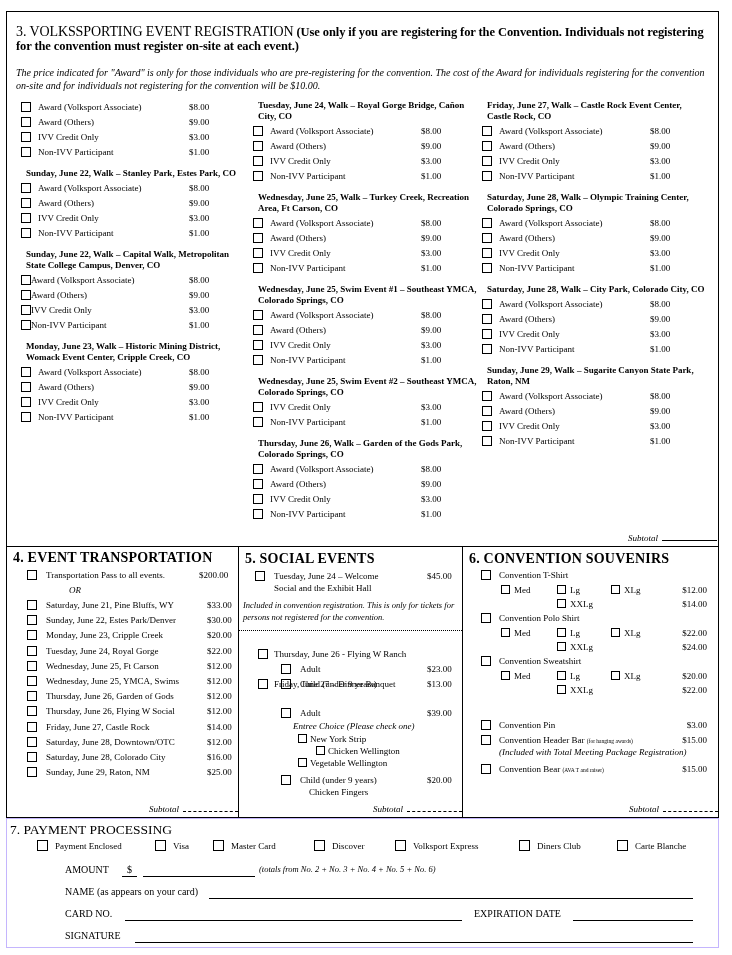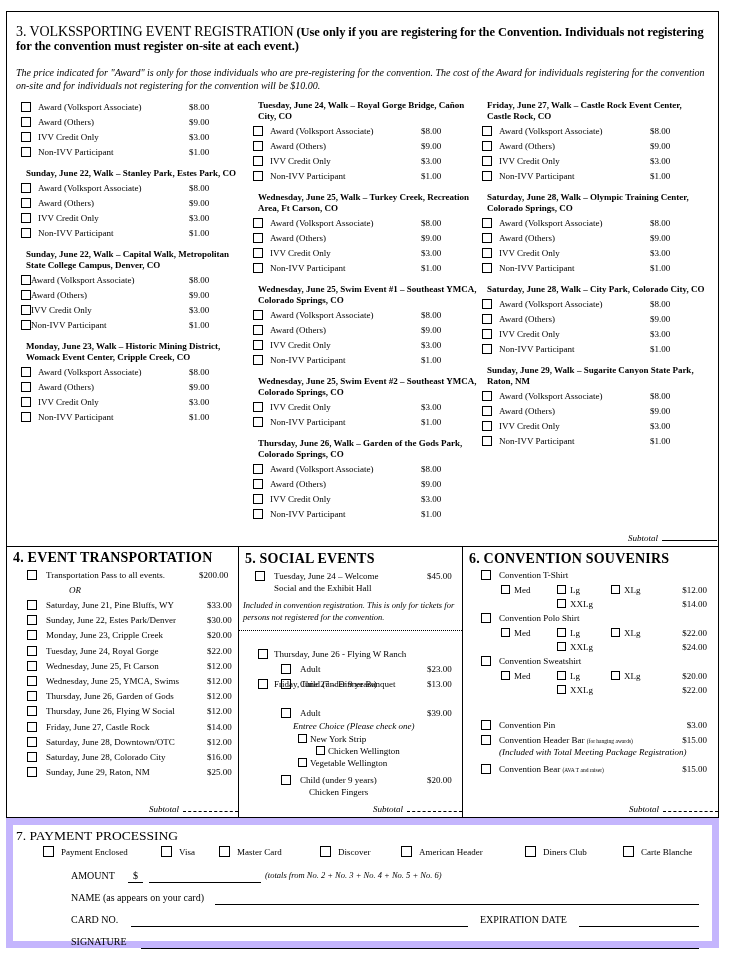--- a/index.html
+++ b/index.html
@@ -66,21 +66,21 @@
   .row .lbl { position: absolute; white-space: nowrap; }
   .row .price { position: absolute; white-space: nowrap; }
 
   .divider-dots {
     position: absolute; left: 0; top: 83px; width: 100%; border-top: 1px dotted #000;
   }
 
   
   #sec7 {
     position: absolute; left: 6px; top: 818px; width: 713px; height: 130px;
-    border: 7px solid #c4b5fd; box-sizing: border-box;
+    border: 1px solid #c4b5fd; box-sizing: border-box;
   }
   #sec7 .box-title { top: 3px; font-size: 13.5px; font-weight: normal; letter-spacing: 0; }
   .pay-opt { position: absolute; top: 20px; font-size: 9px; line-height: 14px; }
   .pay-opt .cb { width: 11px; height: 11px; vertical-align: -2px; margin-right: 7px; }
   .field { position: absolute; font-size: 10px; }
   .fline { position: absolute; border-bottom: 1px solid #000; height: 0; }
 </style>
 </head>
 <body>
 
@@ -605,21 +605,21 @@
   </div>
 </div>
 
 <div id="sec7">
   <div class="box-title" style="left:3px;">7. PAYMENT PROCESSING</div>
   <div id="pay-methods">
       <div class="pay-opt" style="left:30px;"><span class="cb"></span><span>Payment Enclosed</span></div>
       <div class="pay-opt" style="left:148px;"><span class="cb"></span><span>Visa</span></div>
       <div class="pay-opt" style="left:206px;"><span class="cb"></span><span>Master Card</span></div>
       <div class="pay-opt" style="left:307px;"><span class="cb"></span><span>Discover</span></div>
-      <div class="pay-opt" style="left:388px;"><span class="cb"></span><span>American Header</span></div>
+      <div class="pay-opt" style="left:388px;"><span class="cb"></span><span>Volksport Express</span></div>
       <div class="pay-opt" style="left:512px;"><span class="cb"></span><span>Diners Club</span></div>
       <div class="pay-opt" style="left:610px;"><span class="cb"></span><span>Carte Blanche</span></div>
     </div>
 
   <div class="field" style="left:58px; top:45px;">AMOUNT</div>
   <div class="field" style="left:120px; top:45px;">$</div>
   <div class="fline" style="left:115px; top:57px; width:15px;"></div>
   <div class="fline" style="left:136px; top:57px; width:112px;"></div>
   <div class="field" style="left:252px; top:45px; font-style:italic; font-size:8.5px;">(totals from No. 2 + No. 3 + No. 4 + No. 5 + No. 6)</div>
 

